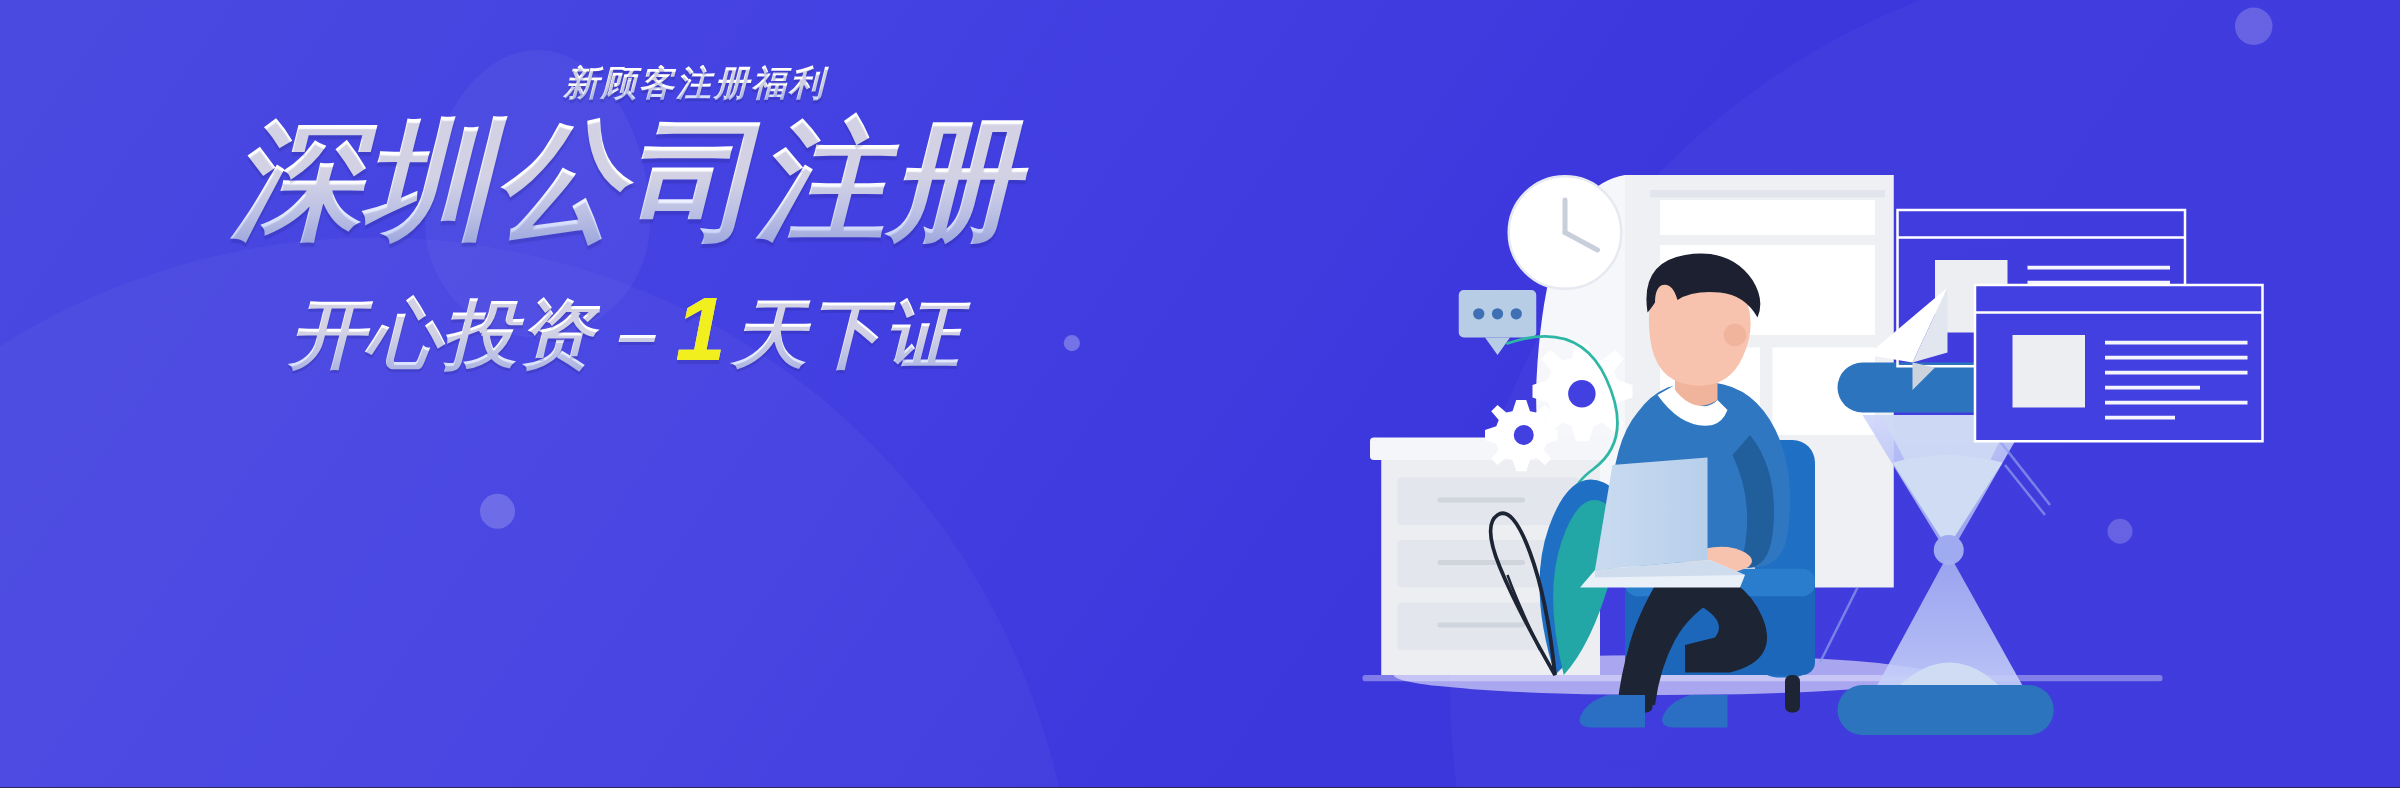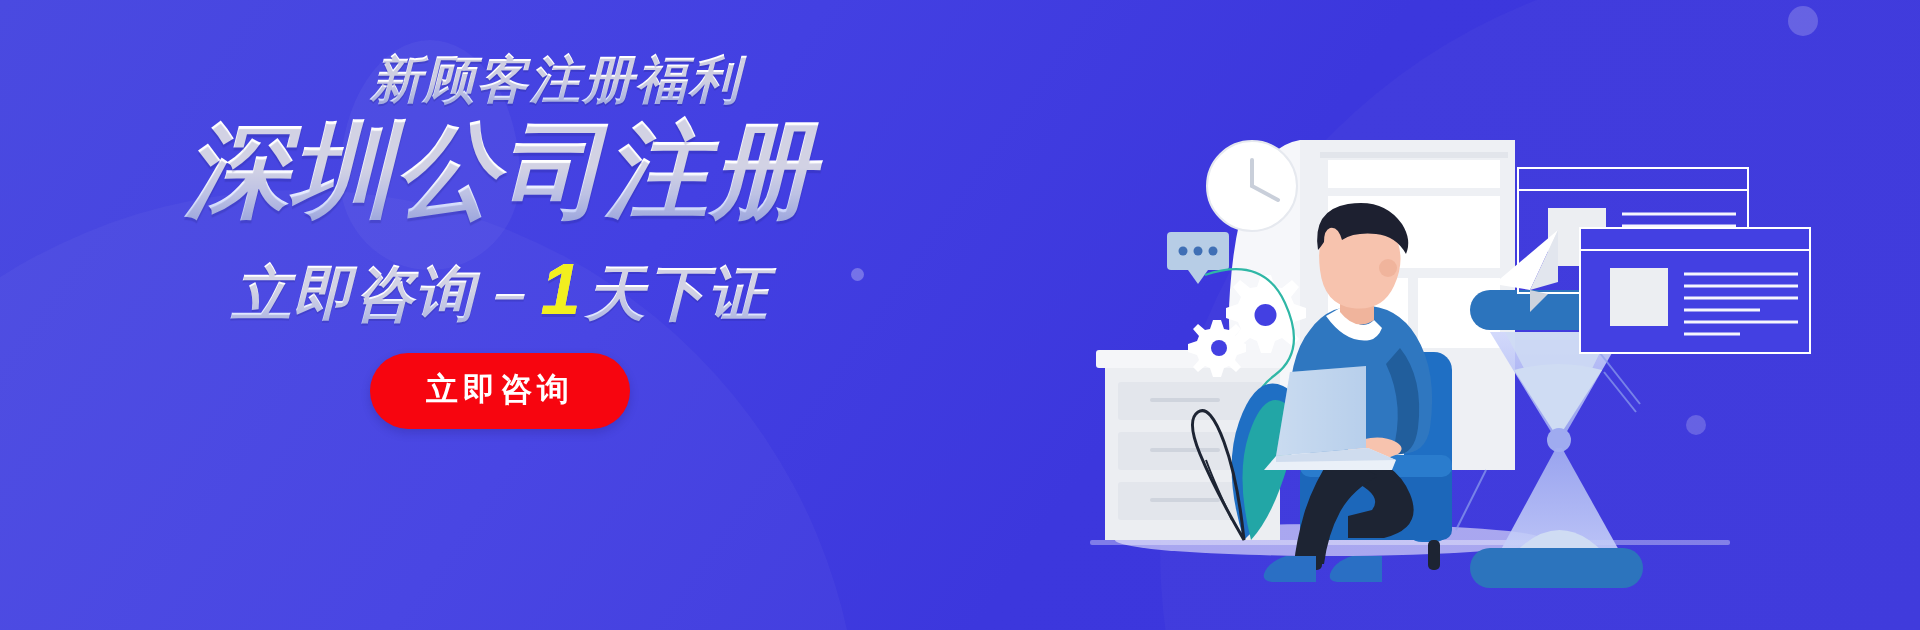--- a/index.html
+++ b/index.html
@@ -51,21 +51,21 @@
   
   .copy{
     position:absolute;
     left:0; top:52px;
     width:1000px;
     text-align:center;
     z-index:20;
   }
 
   .eyebrow{
-    font-size:51px;
+    font-size:28px;
     font-weight:bold;
     font-style:italic;
     letter-spacing:2px;
     line-height:1.1;
     color:#ffffff;
     background:linear-gradient(180deg,#ffffff 0%,#ffffff 52%,#dfe6ff 78%,#b9c6f7 100%);
     -webkit-background-clip:text;
     background-clip:text;
     -webkit-text-fill-color:transparent;
     text-shadow:0 2px 0 rgba(30,30,120,0.22);
@@ -325,21 +325,18 @@
   </svg>
 
   <div class="copy">
 
     <div class="eyebrow">新顾客注册福利</div>
 
     <div class="headline">深圳公司注册</div>
 
 
     <div class="subline">
-      <span>立即咨询－</span><span class="one">1</span><span>天下证</span>
+      <span>开心投资－</span><span class="one">1</span><span>天下证</span>
     </div>
 
-    <div>
-      <button class="cta">立即咨询</button>
-    </div>
   </div>
 
 </div>
 
 </body></html>

